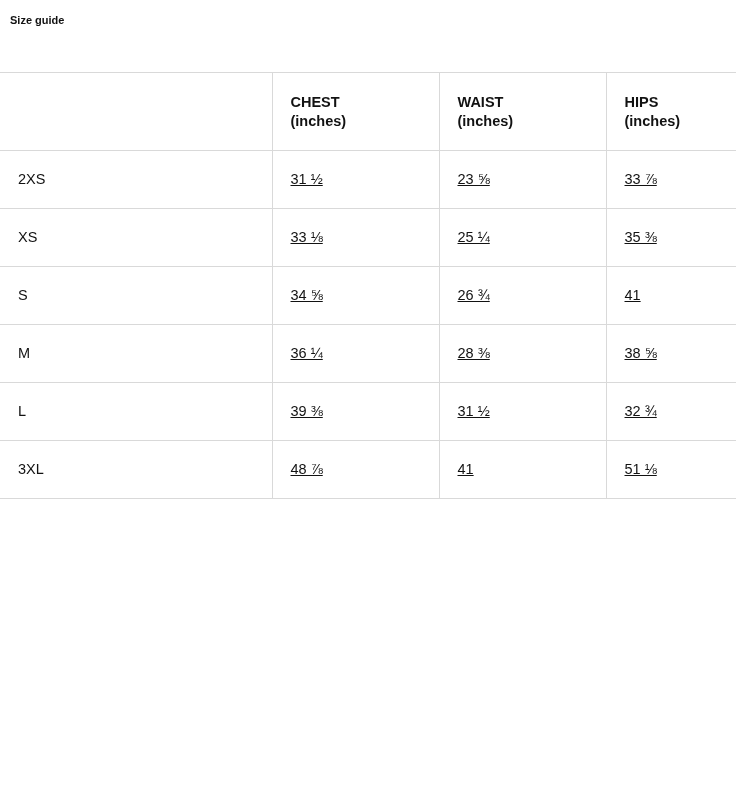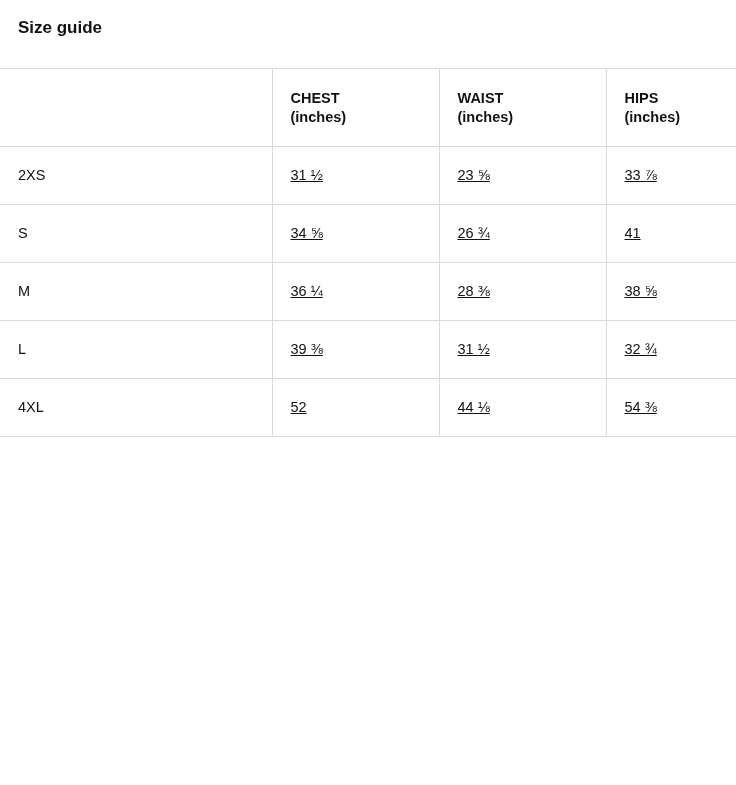--- a/index.html
+++ b/index.html
@@ -12,31 +12,31 @@
     height: 785px;
     font-family: "Liberation Sans", sans-serif;
     color: #121212;
     overflow: hidden;
   }
   .page {
     width: 736px;
     box-sizing: border-box;
   }
   .page-title {
-    font-size: 17px;
+    font-size: 11px;
     font-weight: bold;
     color: #121212;
-    margin: 16px;
+    margin: 8px;
     padding: 2px 0 0 2px;
     line-height: 20px;
   }
   table.size-table {
     width: 736px;
     border-collapse: collapse;
-    margin-top: 30px;
+    margin-top: 42px;
     table-layout: fixed;
   }
   table.size-table col.c0 { width: 272px; }
   table.size-table col.c1 { width: 167px; }
   table.size-table col.c2 { width: 167px; }
   table.size-table col.c3 { width: 130px; }
 
   table.size-table th,
   table.size-table td {
     border-top: 1px solid #d9d9d9;
@@ -107,38 +107,44 @@
       </tr>
     </thead>
     <tbody>
       <tr>
         <th class="row-head">2XS</th>
         <td>31 ½</td>
         <td>23 ⅝</td>
         <td>33 ⅞</td>
       </tr>
       <tr>
+        <th class="row-head">XS</th>
+        <td>33 ⅛</td>
+        <td>25 ¼</td>
+        <td>35 ⅜</td>
+      </tr>
+      <tr>
         <th class="row-head">S</th>
         <td>34 ⅝</td>
         <td>26 ¾</td>
         <td>41</td>
       </tr>
       <tr>
         <th class="row-head">M</th>
         <td>36 ¼</td>
         <td>28 ⅜</td>
         <td>38 ⅝</td>
       </tr>
       <tr>
         <th class="row-head">L</th>
         <td>39 ⅜</td>
         <td>31 ½</td>
         <td>32 ¾</td>
       </tr>
       <tr>
-        <th class="row-head">4XL</th>
-        <td>52</td>
-        <td>44 ⅛</td>
-        <td>54 ⅜</td>
+        <th class="row-head">3XL</th>
+        <td>48 ⅞</td>
+        <td>41</td>
+        <td>51 ⅛</td>
       </tr>
     </tbody>
   </table>
 </div>
 
 </body></html>

